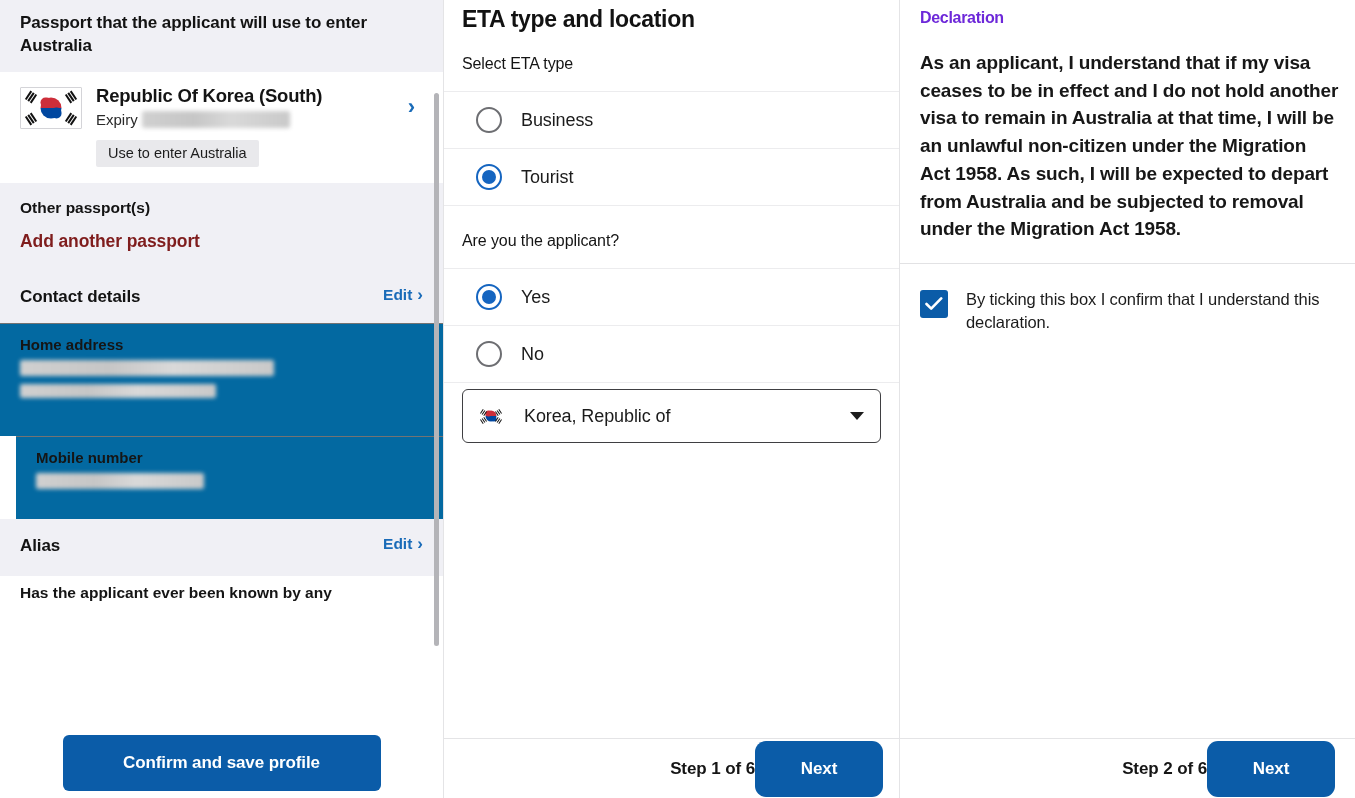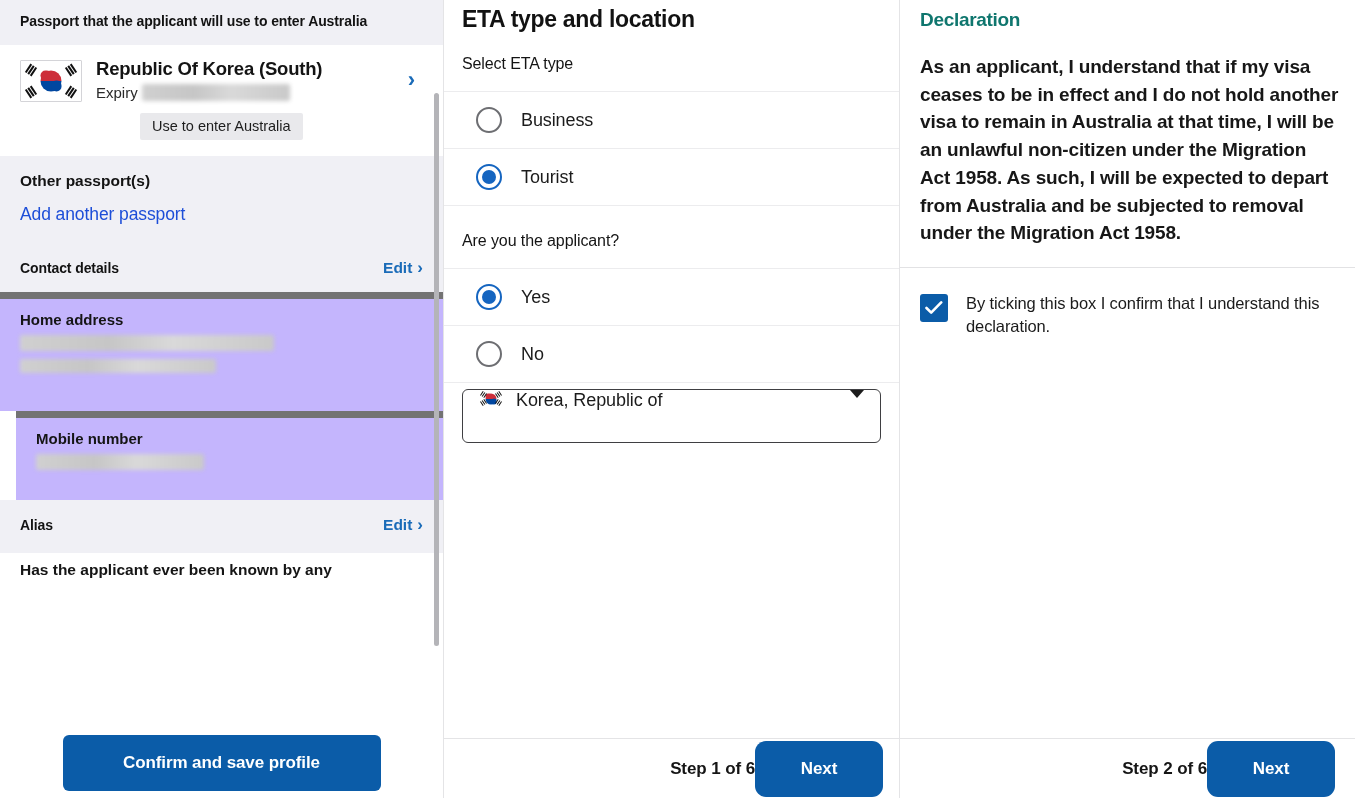--- a/index.html
+++ b/index.html
@@ -24,21 +24,21 @@
     top: 0; left: 0; right: 0;
     height: 727px;
     overflow: hidden;
   }
   .sec-head {
     background: #f0f0f5;
     padding: 12px 20px 14px 20px;
     display: flex; align-items: flex-start; justify-content: space-between;
   }
   .sec-head .title {
-    font-size: 14px; font-weight: bold; color: #131313; line-height: 1.35;
+    font-size: 17px; font-weight: bold; color: #131313; line-height: 1.35;
     letter-spacing: -0.1px;
   }
   .edit-link {
     font-size: 15.5px; font-weight: bold; color: #1a6bb8;
     display: flex; align-items: center; gap: 5px; white-space: nowrap;
   }
   .edit-link .chev { font-size: 17px; font-weight: bold; line-height: 1; }
 
   .passport-row {
     background: #ffffff;
@@ -83,31 +83,31 @@
     border-radius: 2px;
     display: inline-block;
   }
   .blue-chev {
     position: absolute; right: 28px; top: 24px;
     color: #1a6bb8; font-size: 22px; font-weight: bold; line-height: 1;
   }
   .use-badge-wrap { background: #fff; padding: 2px 20px 16px 96px; }
   .use-badge {
     display: inline-block; background: #e9e9ec; color: #1d1d1d;
-    font-size: 14.5px; padding: 5px 12px 6px 12px; border-radius: 2px; margin-left: 44px;
+    font-size: 14.5px; padding: 5px 12px 6px 12px; border-radius: 2px;
   }
 
   .plain-sec { background: #f0f0f5; padding: 16px 20px 2px 20px; }
   .plain-sec .title { font-size: 15.5px; font-weight: bold; color: #131313; }
   .link-row { background: #f0f0f5; padding: 12px 20px 22px 20px; }
-  .blue-link { font-size: 17.5px; color: #1d4ed8; font-weight: normal; letter-spacing: -0.1px;}
+  .blue-link { font-size: 17.5px; color: #7f1d1d; font-weight: bold; letter-spacing: -0.1px;}
 
   .field-row {
-    background: #c4b5fd; padding: 12px 20px 14px 20px;
-    border-top: 7px solid #737373;
+    background: #0369a1; padding: 12px 20px 14px 20px;
+    border-top: 1px solid #737373;
     position: relative;
   }
   .field-row:first-child { border-top: none; }
   .field-label { font-size: 15px; font-weight: bold; color: #151515; }
   .lock-icon {
     position: absolute; right: 24px; top: 50%; transform: translateY(-50%);
     opacity: .55;
   }
   .col1-scrollbar {
     position: absolute; left: 434px; top: 93px;
@@ -167,21 +167,21 @@
   }
   .radio-label { font-size: 18px; color: #1b1b1b; letter-spacing: -0.1px; }
   .declare-q {
     font-size: 16px; font-weight: bold; color: #141414;
     padding: 24px 18px 10px 18px; line-height: 1.35; letter-spacing: -0.1px;
   }
   .select-wrap { padding: 6px 18px 0 18px; }
   .select-box {
     position: relative; height: 54px;
     border: 1.5px solid #3f3f42; border-radius: 6px; background: #fff;
-    display: flex; gap: 13px; padding: 0 16px;
+    display: flex; align-items: center; gap: 21px; padding: 0 16px;
   }
   .mini-flag {
     width: 24px; height: 17px; flex: 0 0 24px; position: relative;
     background: #fff; overflow: hidden; border-radius: 1px;
   }
   .mini-flag .c {
     position:absolute; left:50%; top:50%; width:11px; height:11px;
     transform: translate(-50%,-50%); border-radius:50%;
     background: linear-gradient(to bottom,#cd2e3a 0 50%,#0047a0 50% 100%);
   }
@@ -208,21 +208,21 @@
   .btn-next { width: 128px; height: 56px; border-radius: 11px; }
 
   
   .col3 {
     position: relative; width: 456px; height: 798px;
     background: #ffffff; flex: 1 1 auto;
     border-left: 1px solid #e4e4e6;
   }
   .col3-body { position: absolute; inset: 0 0 83px 0; overflow: hidden; }
   .h1-3 {
-    font-size: 19px; font-weight: bold; color: #0f766e;
+    font-size: 16px; font-weight: bold; color: #6d28d9;
     padding: 9px 32px 0 20px; letter-spacing: -0.3px;
   }
   .decl-para {
     font-size: 19px; font-weight: bold; color: #171717;
     line-height: 1.46; padding: 22px 16px 20px 20px;
     border-bottom: 1px solid #e2e2e4; letter-spacing: -0.15px;
   }
   .tick-row {
     display: flex; align-items: flex-start; gap: 18px;
     padding: 24px 20px 0 20px;

